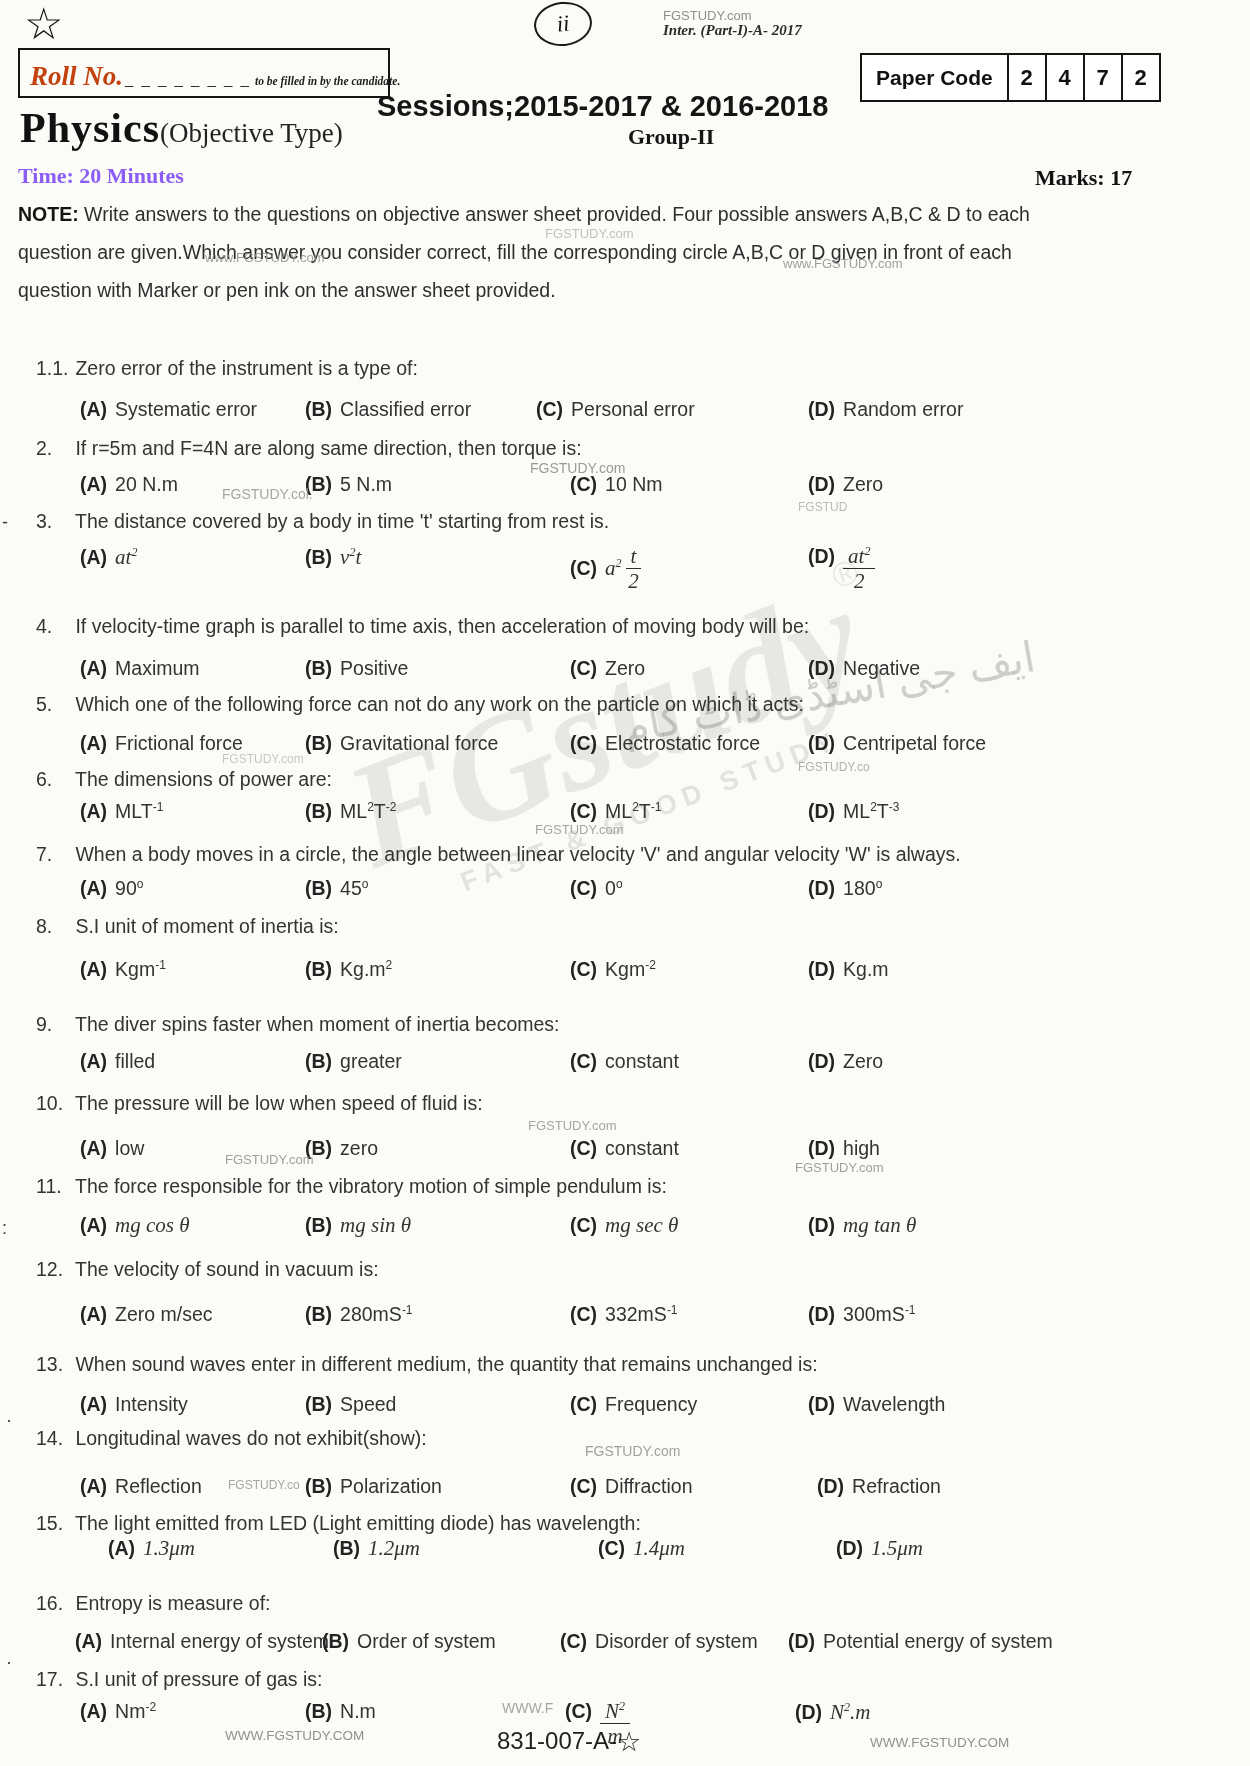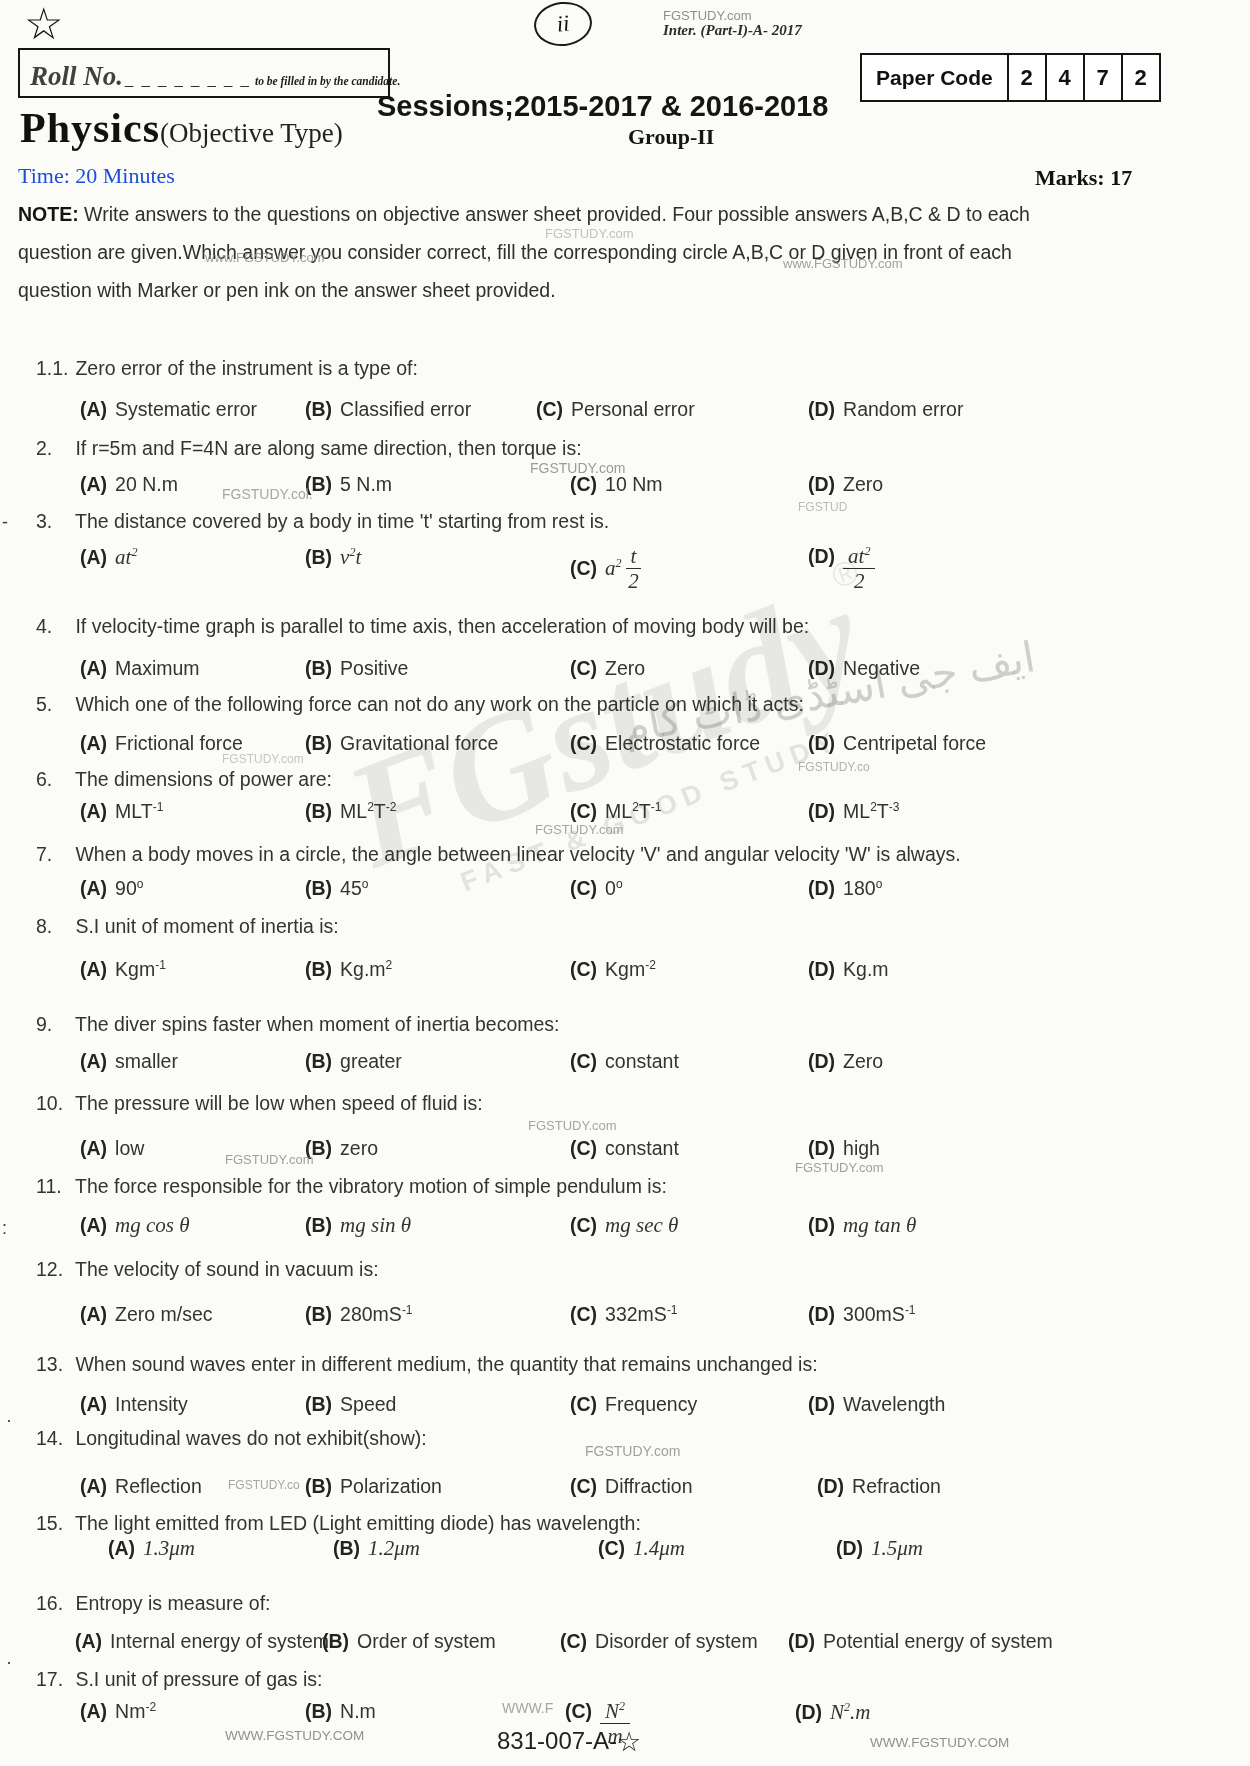--- a/index.html
+++ b/index.html
@@ -10,32 +10,32 @@
   
   .star-tl{left:24px;top:-2px;font-size:44px;color:#111;}
   .circ-mark{left:534px;top:2px;width:54px;height:40px;border:2.5px solid #1a1a1a;border-radius:50%;
              transform:rotate(-6deg);display:flex;align-items:center;justify-content:center;
              font-family:"Liberation Serif",serif;font-style:italic;font-size:23px;color:#111;}
   .site-tag{left:663px;top:8px;font-size:13px;color:#8f8f8f;}
   .paper-ref{left:663px;top:22px;font-family:"Liberation Serif",serif;font-style:italic;font-weight:bold;
              font-size:15px;color:#2c2c2c;}
   .rollbox{left:18px;top:48px;width:372px;height:50px;border:2.5px solid #151515;
            display:flex;align-items:flex-end;padding:0 8px 6px 10px;box-sizing:border-box;}
-  .rollbox .rn{font-family:"Liberation Serif",serif;font-style:italic;font-weight:bold;font-size:27px;color:#404040;line-height:1;}
+  .rollbox .rn{font-family:"Liberation Serif",serif;font-style:italic;font-weight:bold;font-size:27px;color:#c2410c;line-height:1;}
   .rollbox .dashes{font-size:15px;letter-spacing:2px;color:#222;margin:0 4px 3px 2px;}
   .rollbox .fillnote{font-family:"Liberation Serif",serif;font-style:italic;font-weight:bold;font-size:11.5px;color:#1d1d1d;margin-bottom:3px;}
   .pcbox{left:860px;top:53px;height:49px;border:2.5px solid #151515;display:flex;box-sizing:border-box;background:#fff;}
   .pc-label{display:flex;align-items:center;padding:0 14px;font-weight:bold;font-size:21px;color:#111;}
   .pc-cell{width:36px;display:flex;align-items:center;justify-content:center;border-left:2.5px solid #151515;
            font-weight:bold;font-size:22px;color:#111;}
   .subject{left:20px;top:104px;font-family:"Liberation Serif",serif;font-weight:bold;font-size:42px;color:#111;letter-spacing:1px;}
   .subject-type{left:160px;top:118px;font-family:"Liberation Serif",serif;font-size:27px;color:#222;}
   .sessions{left:377px;top:90px;font-weight:bold;font-size:29px;color:#151515;}
   .group{left:628px;top:124px;font-family:"Liberation Serif",serif;font-weight:bold;font-size:22px;color:#151515;}
-  .time{left:18px;top:163px;font-family:"Liberation Serif",serif;font-weight:normal;font-size:22px;color:#1d4ed8;}
+  .time{left:18px;top:163px;font-family:"Liberation Serif",serif;font-weight:bold;font-size:22px;color:#8b5cf6;}
   .marks{left:1035px;top:165px;font-family:"Liberation Serif",serif;font-weight:bold;font-size:22px;color:#111;}
 
   
   .note{left:18px;top:202px;width:1130px;}
   .note-line{font-size:19.5px;color:#2e2e2e;height:38px;line-height:24px;white-space:nowrap;}
   .note-line b{color:#141414;}
 
   
   .q{position:absolute;left:0;width:1250px;}
   .q-line{position:absolute;left:36px;top:0;font-size:19.5px;color:#333;white-space:nowrap;}
@@ -192,21 +192,21 @@
         <div class="opts" style="top: 43px;">
           <span class="opt" style="left: 80px;"><span class="opt-label">(A)</span><span class="opt-text">Kgm<sup>-1</sup></span></span>
           <span class="opt" style="left: 305px;"><span class="opt-label">(B)</span><span class="opt-text">Kg.m<sup>2</sup></span></span>
           <span class="opt" style="left: 570px;"><span class="opt-label">(C)</span><span class="opt-text">Kgm<sup>-2</sup></span></span>
           <span class="opt" style="left: 808px;"><span class="opt-label">(D)</span><span class="opt-text">Kg.m</span></span>
         </div>
       </div>
       <div class="q" style="top: 1013px;">
         <div class="q-line"><span class="q-num">9.</span><span class="q-text"> The diver spins faster when moment of inertia becomes:</span></div>
         <div class="opts" style="top: 37px;">
-          <span class="opt" style="left: 80px;"><span class="opt-label">(A)</span><span class="opt-text">smaller</span></span>
+          <span class="opt" style="left: 80px;"><span class="opt-label">(A)</span><span class="opt-text">filled</span></span>
           <span class="opt" style="left: 305px;"><span class="opt-label">(B)</span><span class="opt-text">greater</span></span>
           <span class="opt" style="left: 570px;"><span class="opt-label">(C)</span><span class="opt-text">constant</span></span>
           <span class="opt" style="left: 808px;"><span class="opt-label">(D)</span><span class="opt-text">Zero</span></span>
         </div>
       </div>
       <div class="q" style="top: 1092px;">
         <div class="q-line"><span class="q-num">10.</span><span class="q-text"> The pressure will be low when speed of fluid is:</span></div>
         <div class="opts" style="top: 45px;">
           <span class="opt" style="left: 80px;"><span class="opt-label">(A)</span><span class="opt-text">low</span></span>
           <span class="opt" style="left: 305px;"><span class="opt-label">(B)</span><span class="opt-text">zero</span></span>

